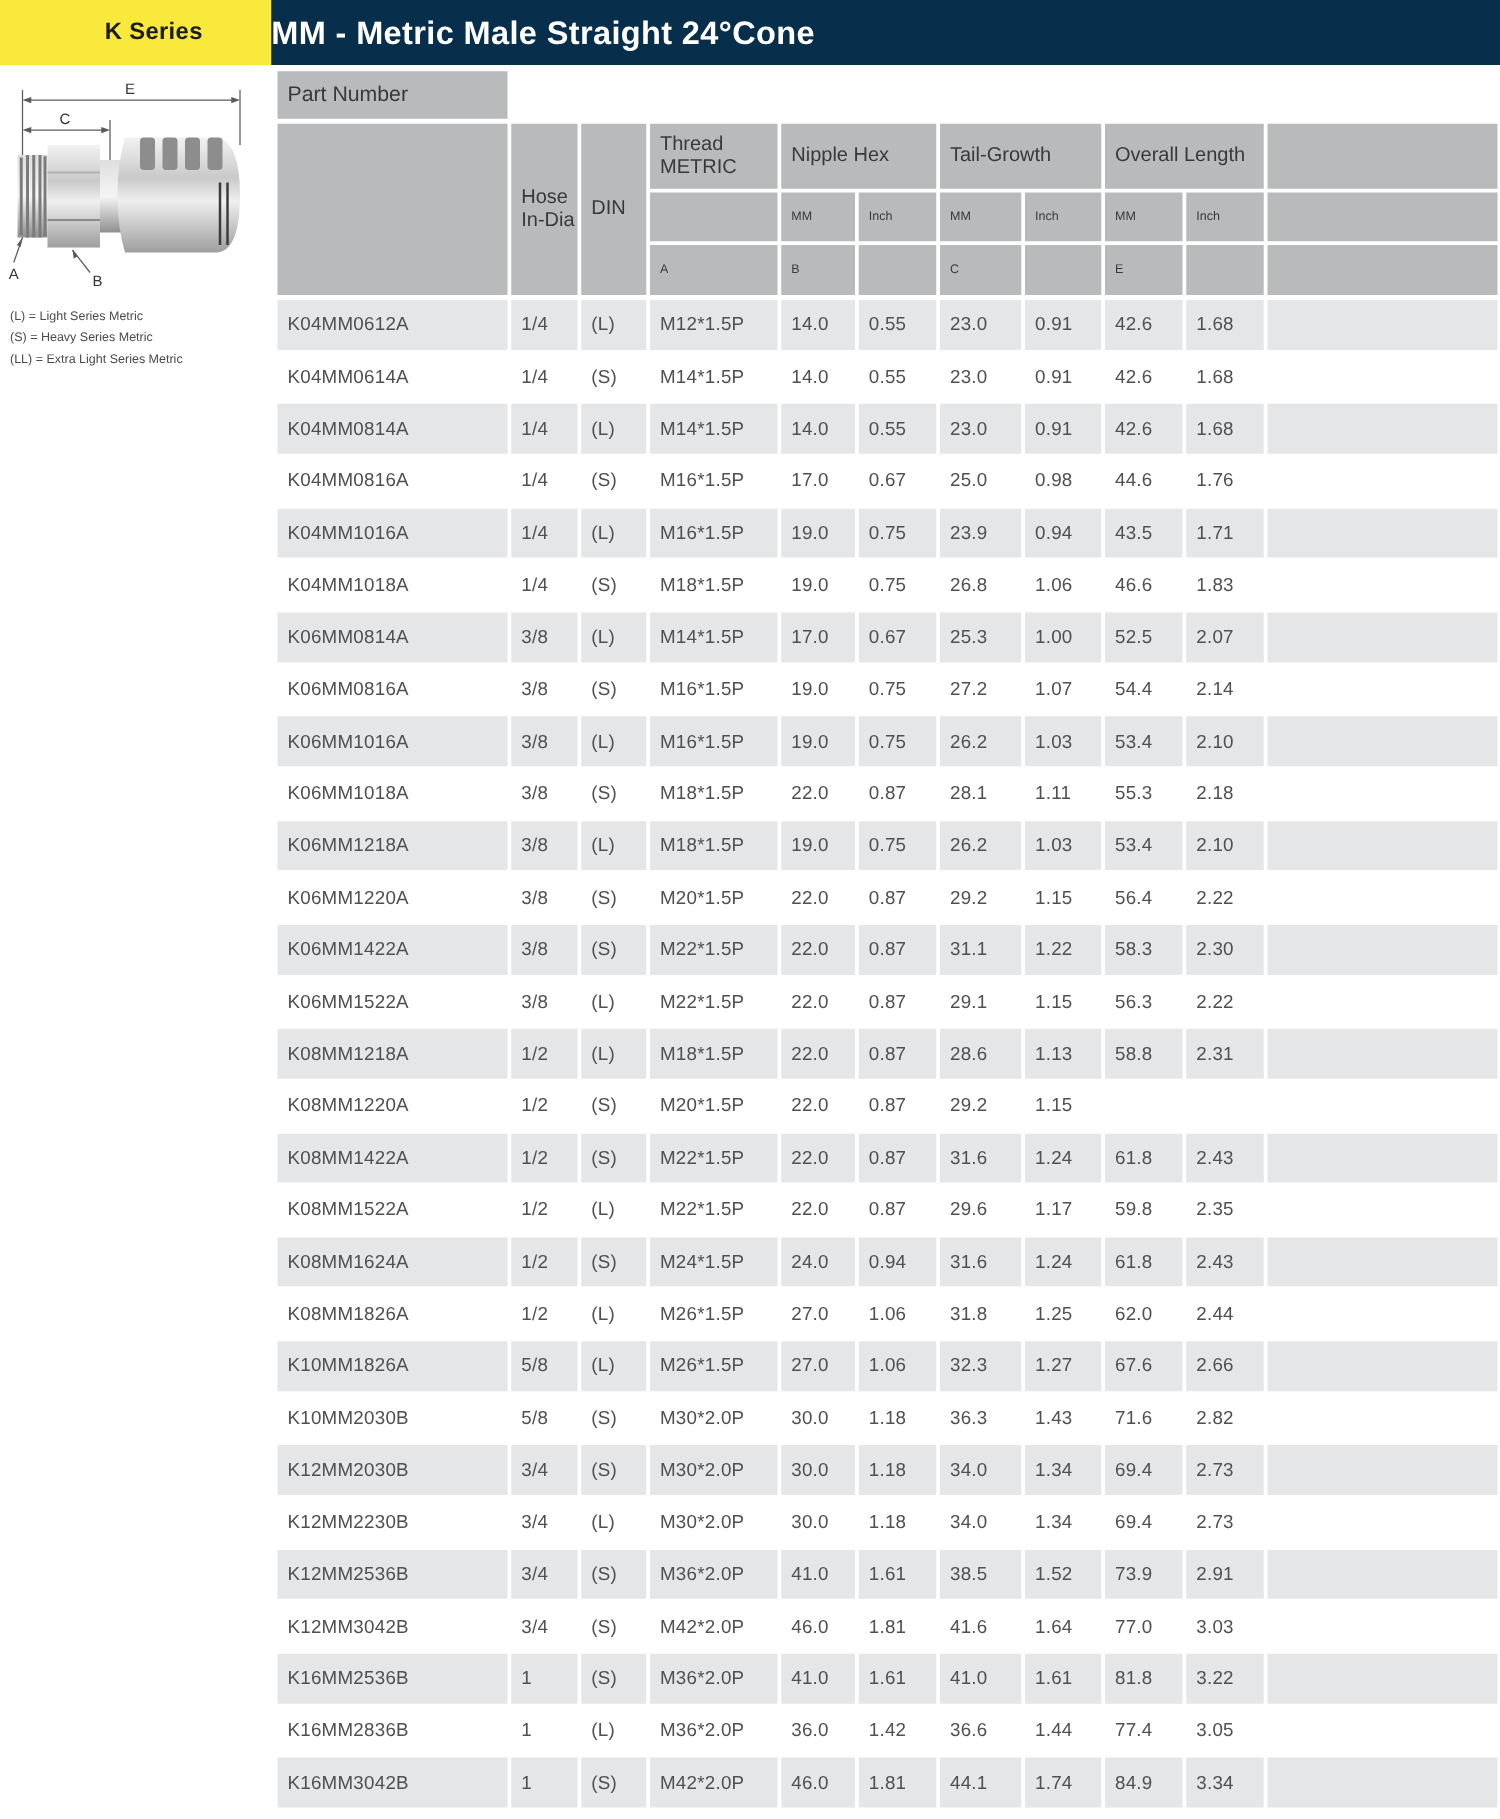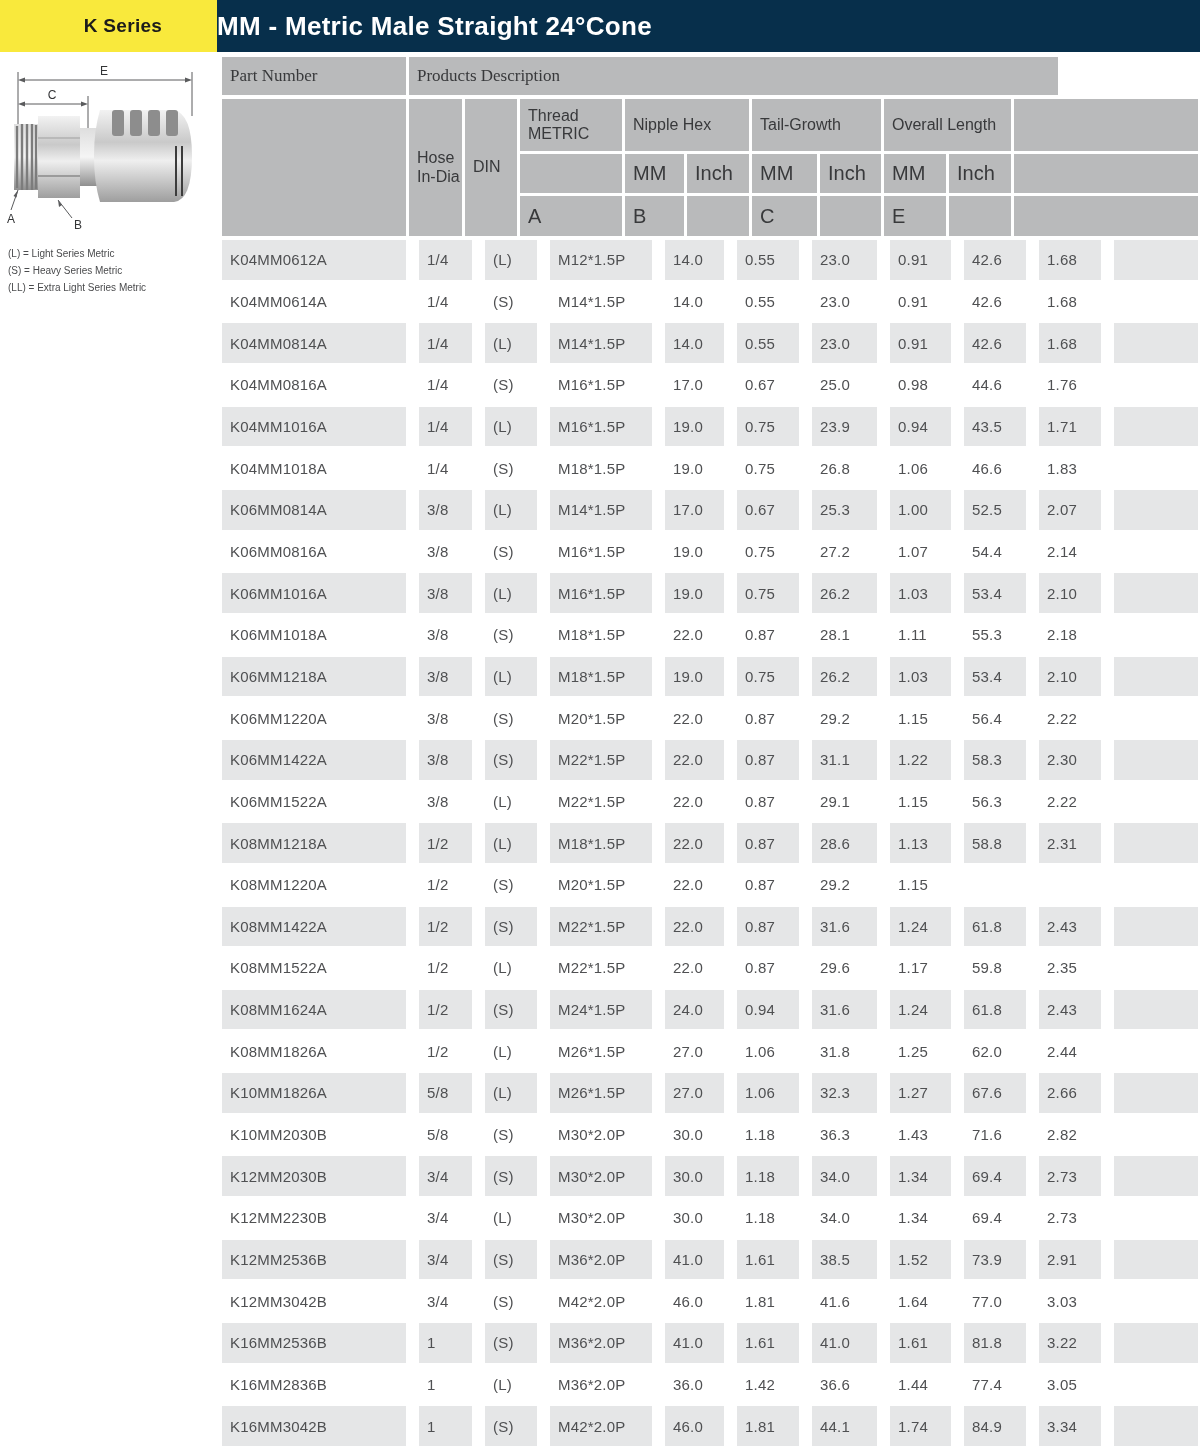--- a/index.html
+++ b/index.html
@@ -15,32 +15,32 @@
                background:#072f4b; display:flex; align-items:center; justify-content:flex-start; }
   .title-bar span { color:#ffffff; font-size:26px; font-weight:bold; letter-spacing:.3px; }
 
   
   .diagram-wrap { position:absolute; left:4px; top:58px; width:208px; height:180px; }
   .legend { position:absolute; left:8px; top:245px; font-size:10px; line-height:17px; color:#4a4b4d; }
 
   
   .tbl-col-grid { display:grid;
      grid-template-columns:184px 53px 52px 102px 59px 62px 65px 61px 62px 62px 1fr;
-     column-gap:13px; }
+     column-gap:3px; }
   .hdr1 { position:absolute; left:222px; top:57px; width:836px; height:38px;
-          display:grid; grid-template-columns:184px 1fr; column-gap:3px;font-family:Liberation Serif, serif; }
+          display:grid; grid-template-columns:184px 1fr; column-gap:21px; }
   .hdr1 .hcell { background:#b9babb; display:flex; align-items:center; padding-left:8px;
                  font-size:17px; color:#38393b; }
   .hdr-block { position:absolute; left:222px; top:99px; width:976px; height:137px;
      display:grid;
      grid-template-columns:184px 53px 52px 102px 59px 62px 65px 61px 62px 62px 1fr;
      grid-template-rows:52px 39px 40px; gap:3px; }
   .hdr-block .hcell { background:#b9babb; display:flex; align-items:center; padding-left:8px;
                       font-size:16px; color:#38393b; line-height:1.15; }
-  .hcell.sub { font-size:20px; }
+  .hcell.sub { font-size:10px; }
   .h-empty-left { grid-area:1/1/4/2; }
   .h-hose  { grid-area:1/2/4/3; }
   .h-din   { grid-area:1/3/4/4; }
   .h-thread { grid-area:1/4/2/5; }
   .h-thread-sp { grid-area:2/4/3/5; }
   .h-a { grid-area:3/4/4/5; }
   .h-nipple { grid-area:1/5/2/7; }
   .h-mm1 { grid-area:2/5/3/6; } .h-inch1 { grid-area:2/6/3/7; }
   .h-b { grid-area:3/5/4/6; }   .h-b-sp { grid-area:3/6/4/7; }
   .h-tail { grid-area:1/7/2/9; }
@@ -145,21 +145,20 @@
   </div>
 
   <div class="legend">
     <div>(L) = Light Series Metric</div>
     <div>(S) = Heavy Series Metric</div>
     <div>(LL) = Extra Light Series Metric</div>
   </div>
 
   <div class="hdr1">
     <div class="hcell">Part Number</div>
-    <div class="hcell">Products Description</div>
   </div>
 
   <div class="hdr-block">
     <div class="hcell h-empty-left"></div>
     <div class="hcell h-hose">Hose In-Dia</div>
     <div class="hcell h-din">DIN</div>
     <div class="hcell h-thread">Thread METRIC</div>
     <div class="hcell h-thread-sp"></div>
     <div class="hcell h-a sub">A</div>
     <div class="hcell h-nipple">Nipple Hex</div>

